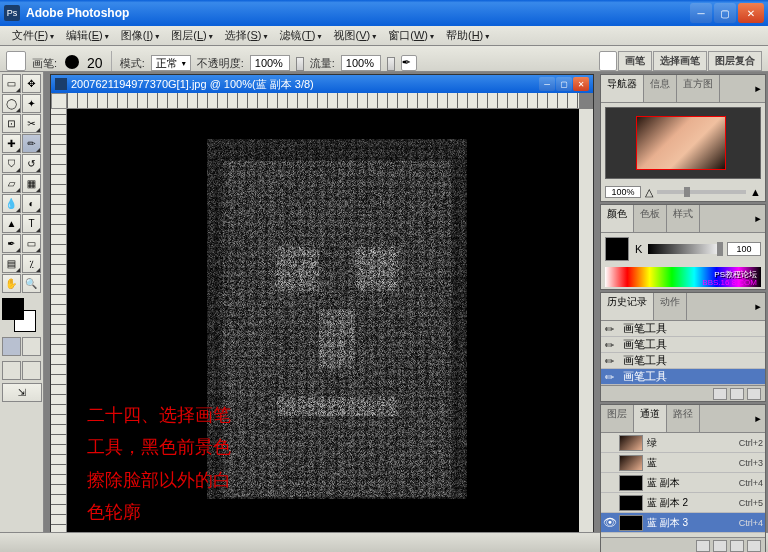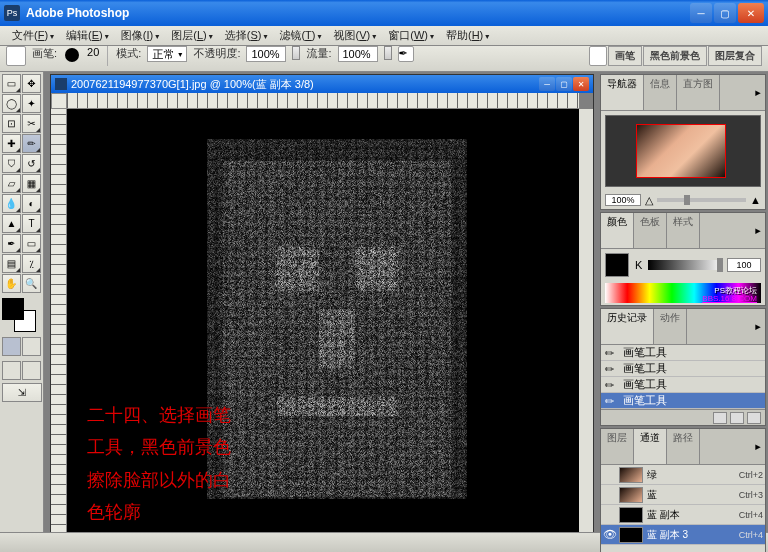--- a/index.html
+++ b/index.html
@@ -15,21 +15,21 @@
 .win-btn.max { background: linear-gradient(#5a9ae8, #2d6fd0); }
 .win-btn.close { background: linear-gradient(#f08050, #d04020); width: 26px; }
 
 
 .menubar { height: 20px; background: linear-gradient(#e8e8e0, #d8d8d0); display: flex; align-items: center; padding: 8px 6px; border-bottom: 1px solid #888; }
 .menu-item { padding: 2px 6px; color: #222; position: relative; }
 .menu-u { text-decoration: underline; }
 .menu-drop { font-size: 8px; margin-left: 2px; }
 
 
-.optbar { height: 26px; background: linear-gradient(#e8e8e0, #d4d4cc); display: flex; align-items: flex-start; padding: 0 6px; border-bottom: 1px solid #888; gap: 6px; }
+.optbar { height: 26px; background: linear-gradient(#e8e8e0, #d4d4cc); display: flex; align-items: flex-end; padding: 0 6px; border-bottom: 1px solid #888; gap: 6px; }
 .opt-icon { width: 20px; height: 20px; background: #fff; border: 1px solid #999; border-radius: 2px; }
 .opt-label { color: #333; }
 .opt-field { background: white; border: 1px solid #999; padding: 1px 4px; height: 16px; min-width: 40px; display: inline-flex; align-items: center; }
 .opt-slider { width: 8px; height: 14px; background: linear-gradient(#eee, #ccc); border: 1px solid #888; }
 .opt-sep { width: 1px; height: 20px; background: #aaa; margin: 0 2px; }
 .brush-dot { width: 18px; height: 18px; display: flex; align-items: center; justify-content: center; }
 .brush-dot::before { content: ''; width: 14px; height: 14px; background: #000; border-radius: 50%; }
 .opt-tab { background: #e0e0d8; border: 1px solid #999; padding: 2px 6px; font-size: 10px; color: #444; }
 .opt-tabs { margin-left: auto; display: flex; gap: 1px; font-weight: bold; }
 
@@ -65,41 +65,41 @@
 .canvas { position: absolute; top: 34px; left: 16px; right: 14px; bottom: 14px; background: #000; overflow: hidden; }
 .canvas .face { position: absolute; top: 30px; left: 140px; width: 260px; height: 360px; }
 .canvas .annotation { position: absolute; left: 20px; top: 290px; color: #e00000; font-size: 18px; font-family: "SimSun"; line-height: 1.8; }
 .scroll-v { position: absolute; top: 34px; right: 0; bottom: 14px; width: 14px; background: #e0e0d8; }
 .watermark { position: absolute; bottom: 10px; right: 20px; opacity: 0.7; }
 .watermark svg { width: 60px; height: 80px; }
 
 
 .panels { width: 170px; background: #808080; padding: 2px; display: flex; flex-direction: column; gap: 2px; }
 .panel { background: #d8d8d0; border: 1px solid #666; display: flex; flex-direction: column; }
-.panel-tabs { display: flex; height: 36px; background: #c4c4bc; border-bottom: 1px solid #888; }
+.panel-tabs { display: flex; height: 28px; background: #c4c4bc; border-bottom: 1px solid #888; }
 .ptab { padding: 2px 6px; font-size: 10px; color: #555; border-right: 1px solid #888; }
 .ptab.active { background: #d8d8d0; color: #000; }
 .ptab-menu { margin-left: auto; width: 14px; display: flex; align-items: center; justify-content: center; }
 
 .nav-panel .thumb { height: 72px; background: #333; margin: 4px; border: 1px solid #666; position: relative; }
 .nav-panel .thumb-img { position: absolute; top: 8px; left: 30px; width: 90px; height: 54px; background: linear-gradient(135deg, #2a1810 0%, #e8b090 40%, #f0c0a0 60%, #1a0e08 100%); border: 1px solid #e00; }
 .nav-panel .zoom-bar { display: flex; align-items: center; height: 18px; padding: 0 4px; gap: 4px; }
 .nav-panel .zoom-val { background: white; border: 1px solid #888; width: 36px; text-align: center; font-size: 9px; }
 .nav-panel .zoom-slider { flex: 1; height: 4px; background: #bbb; position: relative; }
 .nav-panel .zoom-slider::after { content: ''; position: absolute; left: 30%; top: -3px; width: 6px; height: 10px; background: #888; }
 
 .color-panel .body { padding: 4px; display: flex; align-items: center; gap: 6px; }
 .color-panel .sw { width: 24px; height: 24px; background: #000; border: 1px solid #888; }
 .color-panel .slider-row { flex: 1; display: flex; align-items: center; gap: 4px; }
 .color-panel .slider { flex: 1; height: 10px; background: linear-gradient(90deg, #000, #fff); position: relative; }
 .color-panel .slider::after { content: ''; position: absolute; right: 0; top: -2px; width: 6px; height: 14px; background: #888; }
 .color-panel .val { background: white; border: 1px solid #888; width: 34px; text-align: center; font-size: 9px; padding: 1px; }
 .spectrum { height: 20px; background: linear-gradient(90deg, #fff, #f00, #ff0, #0f0, #0ff, #00f, #f0f, #000); margin: 2px 4px; position: relative; }
 .spectrum .wm { position: absolute; right: 4px; top: 2px; color: #fff; font-size: 8px; text-shadow: 1px 1px #000; }
-.spectrum .wm2 { position: absolute; right: 4px; bottom: 0; color: #f0f; font-size: 8px; text-decoration: underline; }
+.spectrum .wm2 { position: absolute; right: 4px; bottom: 0; color: #f0f; font-size: 8px; }
 
 .history-panel .body { height: 64px; overflow: hidden; }
 .hist-item { display: flex; align-items: center; padding: 1px 4px; height: 16px; gap: 4px; border-bottom: 1px solid #bbb; }
 .hist-item.active { background: #5078c0; color: white; }
 .hist-item .ic { width: 14px; height: 12px; }
 
 .layers-panel .body { height: 104px; overflow: hidden; }
 .layer-row { display: flex; align-items: center; height: 20px; border-bottom: 1px solid #bbb; gap: 2px; padding: 0 2px; }
 .layer-row.active { background: #5078c0; color: white; }
 .layer-row .eye { width: 14px; height: 14px; display: flex; align-items: center; justify-content: center; }
@@ -139,42 +139,42 @@
   <div class="menu-item"><span>滤镜</span>(<span class="menu-u">T</span>)<span class="menu-drop">▾</span></div>
   <div class="menu-item"><span>视图</span>(<span class="menu-u">V</span>)<span class="menu-drop">▾</span></div>
   <div class="menu-item"><span>窗口</span>(<span class="menu-u">W</span>)<span class="menu-drop">▾</span></div>
   <div class="menu-item"><span>帮助</span>(<span class="menu-u">H</span>)<span class="menu-drop">▾</span></div>
 </div>
 
 <div class="optbar">
   <div class="opt-icon"></div>
   <span class="opt-label">画笔:</span>
   <div class="brush-dot"></div>
-  <span style="font-size:11px;">20</span>
+  <span style="font-size:14px;">20</span>
   <div class="opt-sep"></div>
   <span class="opt-label">模式:</span>
   <div class="opt-field">
       <span>正常</span> 
       <span style="margin-left:auto;font-size:8px;">▾</span>
     </div>
   <span class="opt-label">不透明度:</span>
   <div class="opt-field">
       <span>100%</span>
     </div>
   <div class="opt-slider"></div>
   <span class="opt-label">流量:</span>
   <div class="opt-field">
       <span>100%</span>
     </div>
   <div class="opt-slider"></div>
   <div class="opt-icon" style="width:16px;height:16px;">✒</div>
   <div class="opt-tabs">
     <div class="opt-icon" style="width:18px;"></div>
     <div class="opt-tab">画笔</div>
-    <div class="opt-tab">黑色前景色</div>
+    <div class="opt-tab">选择画笔</div>
     <div class="opt-tab">图层复合</div>
   </div>
 </div>
 
 <div class="main">
 
   <div class="toolbox">
     <div class="tool-row">
         <div class="tool">▭<div class="tool-tri"></div></div>
         <div class="tool">✥</div>
@@ -366,20 +366,26 @@
             <div class="thumb face"></div>
             <span class="name">蓝</span>
             <span class="key">Ctrl+3</span>
           </div>
         <div class="layer-row">
             <div class="eye"></div>
             <div class="thumb"></div>
             <span class="name">蓝 副本</span>
             <span class="key">Ctrl+4</span>
           </div>
+        <div class="layer-row">
+            <div class="eye"></div>
+            <div class="thumb"></div>
+            <span class="name">蓝 副本 2</span>
+            <span class="key">Ctrl+5</span>
+          </div>
         <div class="layer-row active">
             <div class="eye">👁</div>
             <div class="thumb"></div>
             <span class="name">蓝 副本 3</span>
             <span class="key">Ctrl+4</span>
           </div>
       </div>
       <div class="panel-footer">
         <div class="fbtn"></div>
         <div class="fbtn"></div>

